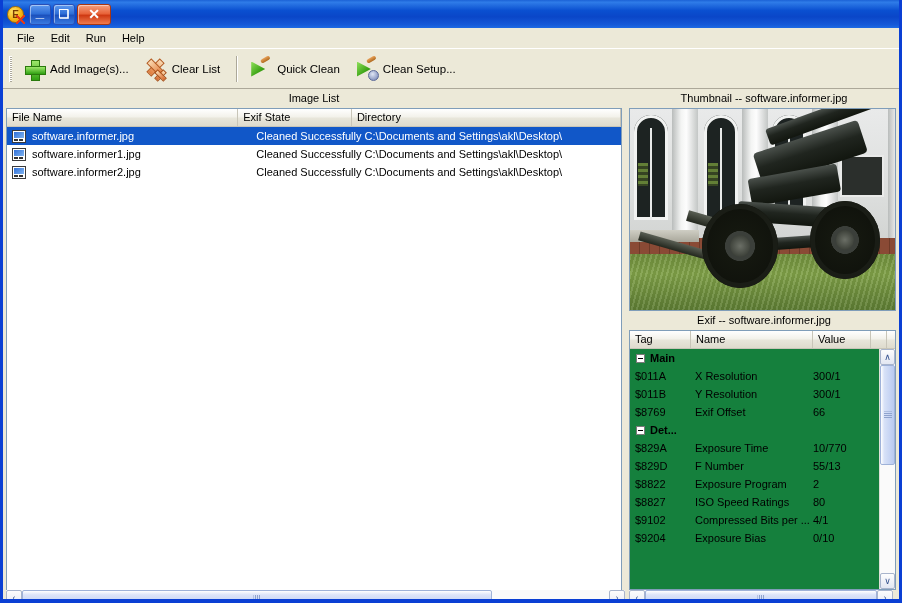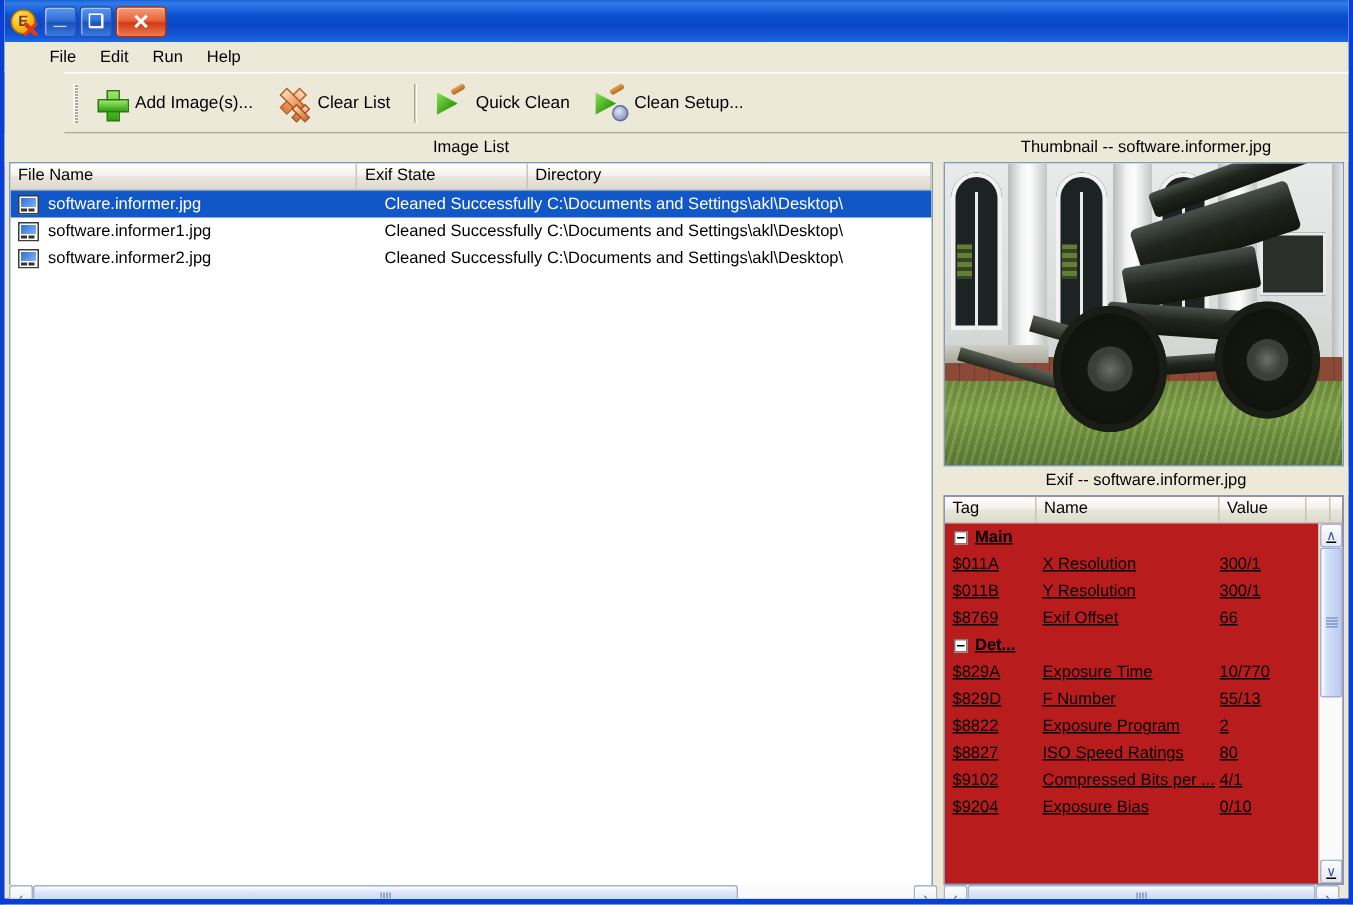--- a/index.html
+++ b/index.html
@@ -80,34 +80,33 @@
     font-family: "Liberation Sans", sans-serif; font-weight: bold; }
   .winbtn.min .gl { line-height: 14px; font-size: 15px; }
   .winbtn.max .gl { font-size: 12px; }
   .winbtn.close .gl { font-size: 14px; line-height: 18px; }
 
   
   .menubar {
     height: 20px;
     background: #ece9d8;
     display: flex; align-items: center;
-    padding-left: 22px;
+    padding-left: 6px;
     border-bottom: 1px solid #ece9d8;
   }
   .menuitem { padding: 2px 8px; font-size: 11px; color: #000; cursor: default; }
 
   
   .toolbar {
     height: 41px;
     background: #ece9d8;
     border-top: 1px solid #fff;
     border-bottom: 1px solid #aca899;
     display: flex; align-items: center;
     padding-left: 4px;
-    margin-left: 40px;
   }
   .grip {
     width: 3px; height: 26px; margin: 0 5px 0 2px;
     background: repeating-linear-gradient(to bottom, #fff 0 1px, #aca899 1px 2px);
     border-left: 1px solid #fff;
   }
   .tbtn {
     display: flex; align-items: center;
     height: 30px; padding: 0 9px 0 5px;
     border: 1px solid transparent;
@@ -304,35 +303,35 @@
 
   
   .exif-wrap {
     margin: 0 3px 0 0;
     flex: 1 1 auto;
     display: flex; flex-direction: column;
     overflow: hidden;
   }
   .exif-box {
     flex: 1 1 auto;
-    background:#b91c1c;
+    background:#15803d;
     border: 1px solid #7f9db9;
     display: flex; flex-direction: column;
     overflow: hidden;
   }
   .eheader { display:flex; height: 18px;
     background: linear-gradient(to bottom,#fff 0%,#f2f1ea 48%,#e8e6db 52%,#dedbcd 100%);
     border-bottom: 1px solid #c8c5b8; }
   .eheader .hc { font-size: 11px; line-height:17px; padding-left:5px;
     border-right:1px solid #c8c5b8; white-space:nowrap; overflow:hidden; }
   .eh1 { width: 61px; }
   .eh2 { width: 122px; }
   .eh3 { width: 58px; }
   .eh4 { width: 16px; }
-  .ebody { flex:1 1 auto; display:flex;text-decoration:underline; }
+  .ebody { flex:1 1 auto; display:flex; }
   .erows { flex:1 1 auto; }
   .erow { display:flex; height:18px; align-items:center; }
   .erow .ec { font-size:11px; white-space:nowrap; overflow:hidden; }
   .ec1 { width:61px; padding-left:5px; }
   .ec2 { width:122px; padding-left:4px; }
   .ec3 { width:58px; }
   .erow.group { font-weight: bold; font-size: 11.5px; }
   .erow.group .ec1 { display:flex; align-items:center; padding-left:6px; }
   .expander {
     width:9px; height:9px; border:1px solid #7a7a7a; background:#fff;

